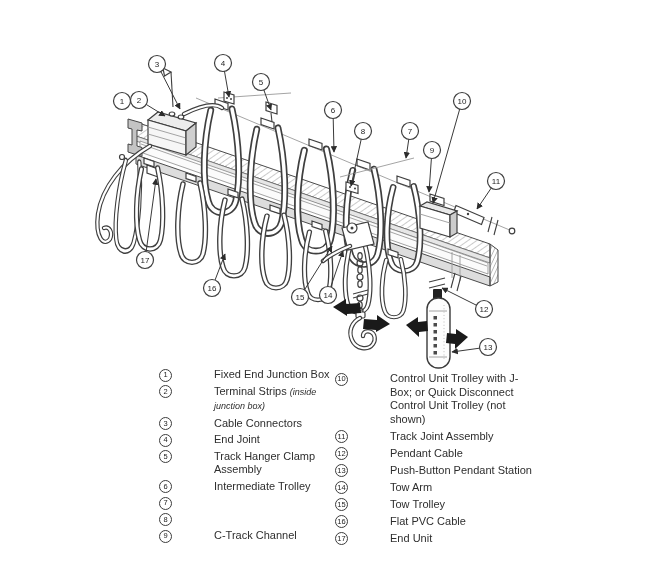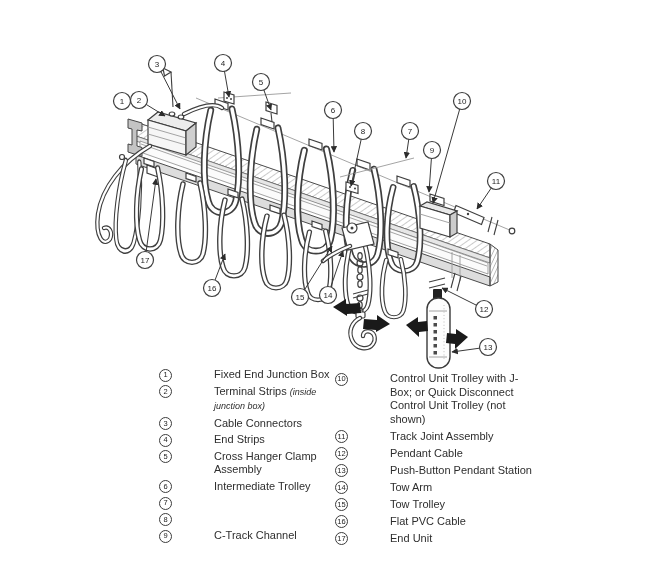--- a/index.html
+++ b/index.html
@@ -342,25 +342,25 @@
   <div class="lrow">
         <span class="lcirc">2</span>
         <span class="ltext"><span>Terminal Strips</span><span class="lnote">(inside junction box)</span></span>
       </div>
   <div class="lrow">
         <span class="lcirc">3</span>
         <span class="ltext">Cable Connectors</span>
       </div>
   <div class="lrow">
         <span class="lcirc">4</span>
-        <span class="ltext">End Strips</span>
+        <span class="ltext">End Joint</span>
       </div>
   <div class="lrow">
         <span class="lcirc">5</span>
-        <span class="ltext">Cross Hanger Clamp Assembly</span>
+        <span class="ltext">Track Hanger Clamp Assembly</span>
       </div>
   <div class="lrow">
         <span class="lcirc">6</span>
         <span class="ltext">Intermediate Trolley</span>
       </div>
   <div class="lrow">
         <span class="lcirc">7</span>
       </div>
   <div class="lrow">
         <span class="lcirc">8</span>

